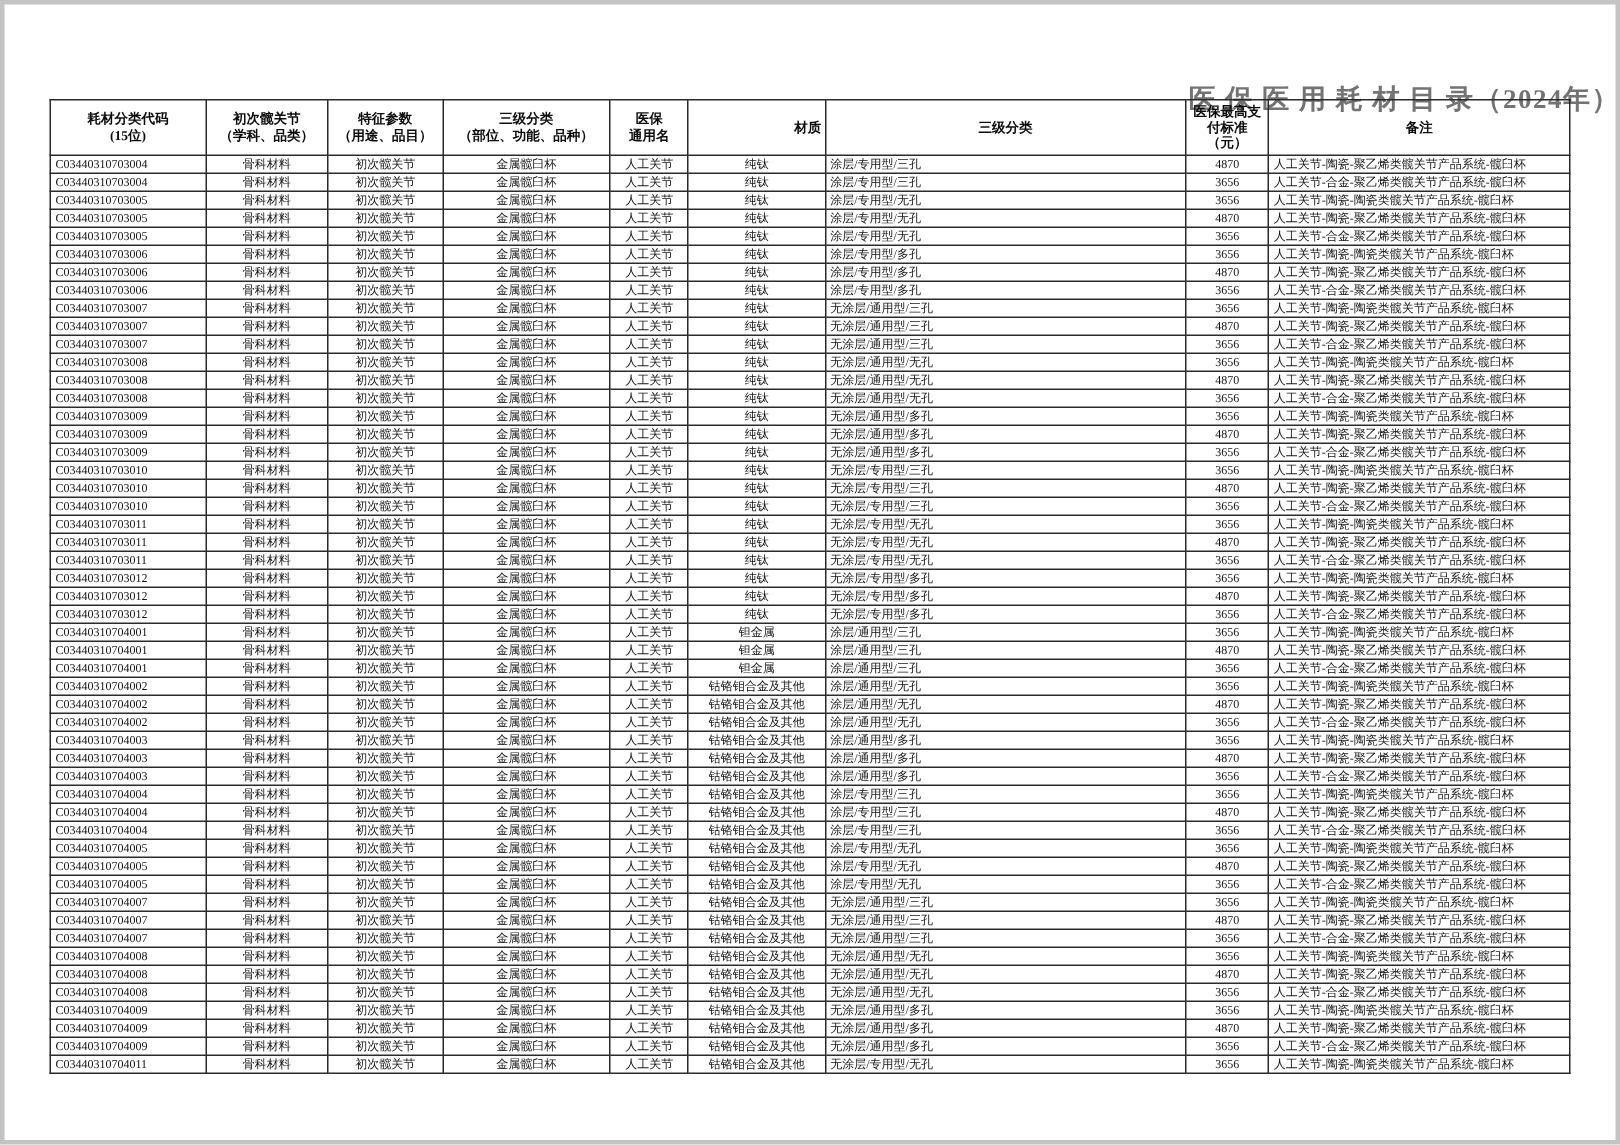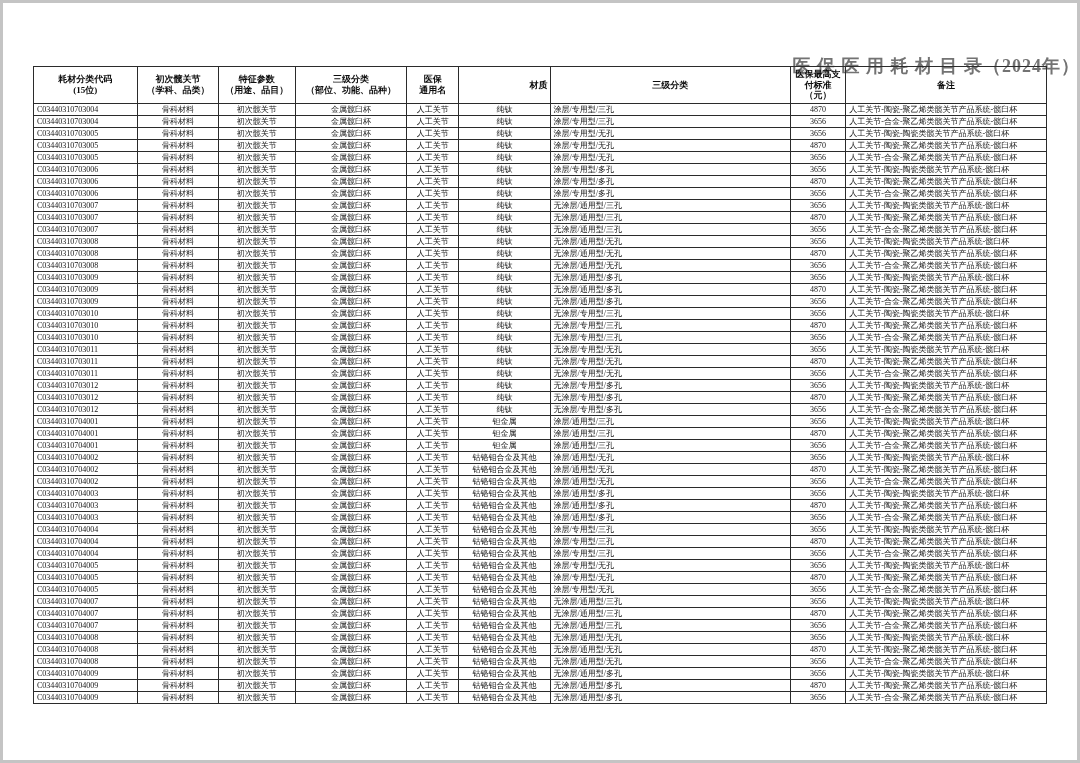--- a/index.html
+++ b/index.html
@@ -634,14 +634,25 @@
         <td class="c0">C03440310704009</td>
         <td class="c1">骨科材料</td>
         <td class="c2">初次髋关节</td>
         <td class="c3">金属髋臼杯</td>
         <td class="c4">人工关节</td>
         <td class="c5">钴铬钼合金及其他</td>
         <td class="c6">无涂层/通用型/多孔</td>
         <td class="c7">3656</td>
         <td class="c8">人工关节-合金-聚乙烯类髋关节产品系统-髋臼杯</td>
       </tr>
+      <tr>
+        <td class="c0">C03440310704011</td>
+        <td class="c1">骨科材料</td>
+        <td class="c2">初次髋关节</td>
+        <td class="c3">金属髋臼杯</td>
+        <td class="c4">人工关节</td>
+        <td class="c5">钴铬钼合金及其他</td>
+        <td class="c6">无涂层/专用型/无孔</td>
+        <td class="c7">3656</td>
+        <td class="c8">人工关节-陶瓷-陶瓷类髋关节产品系统-髋臼杯</td>
+      </tr>
     </tbody>
 </table>
 
 </body></html>

